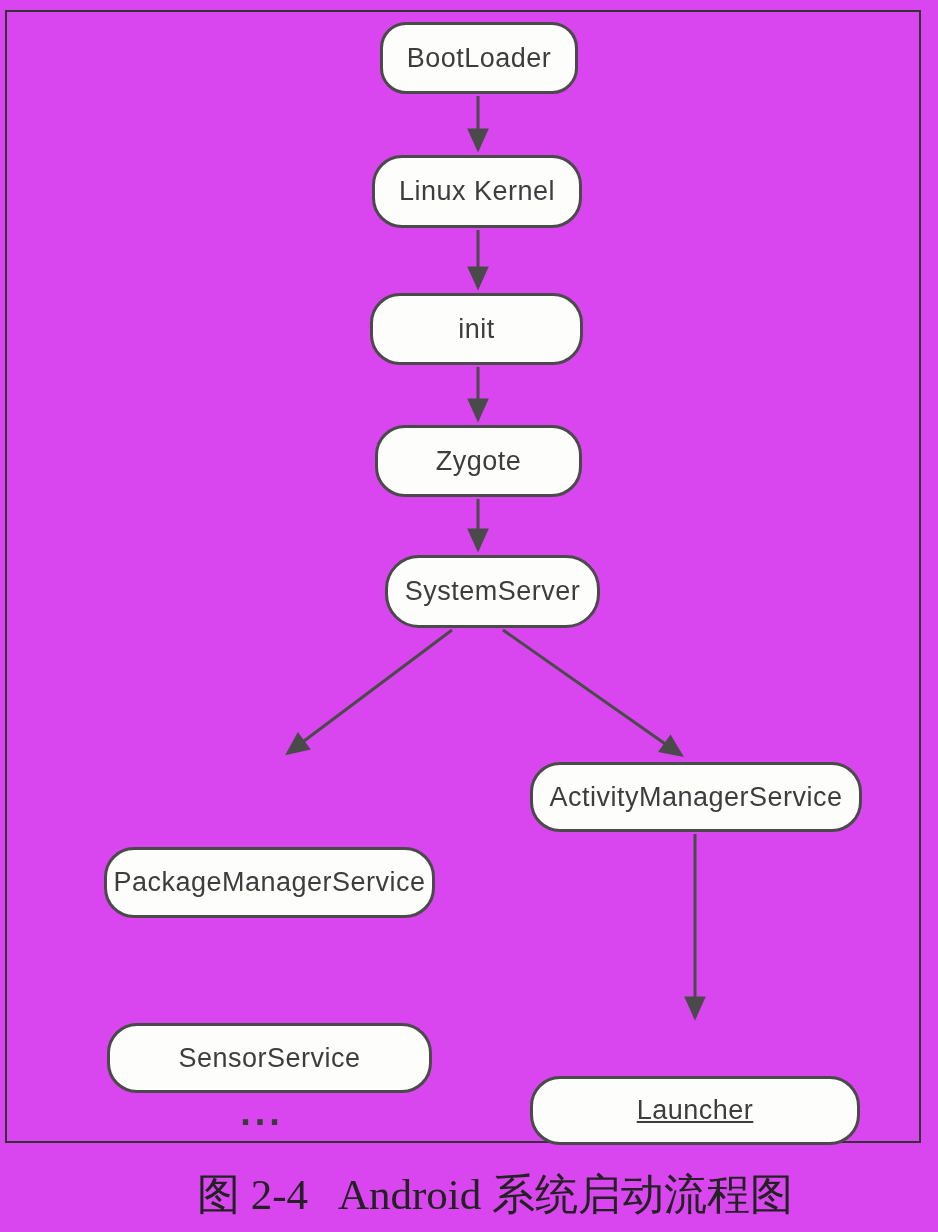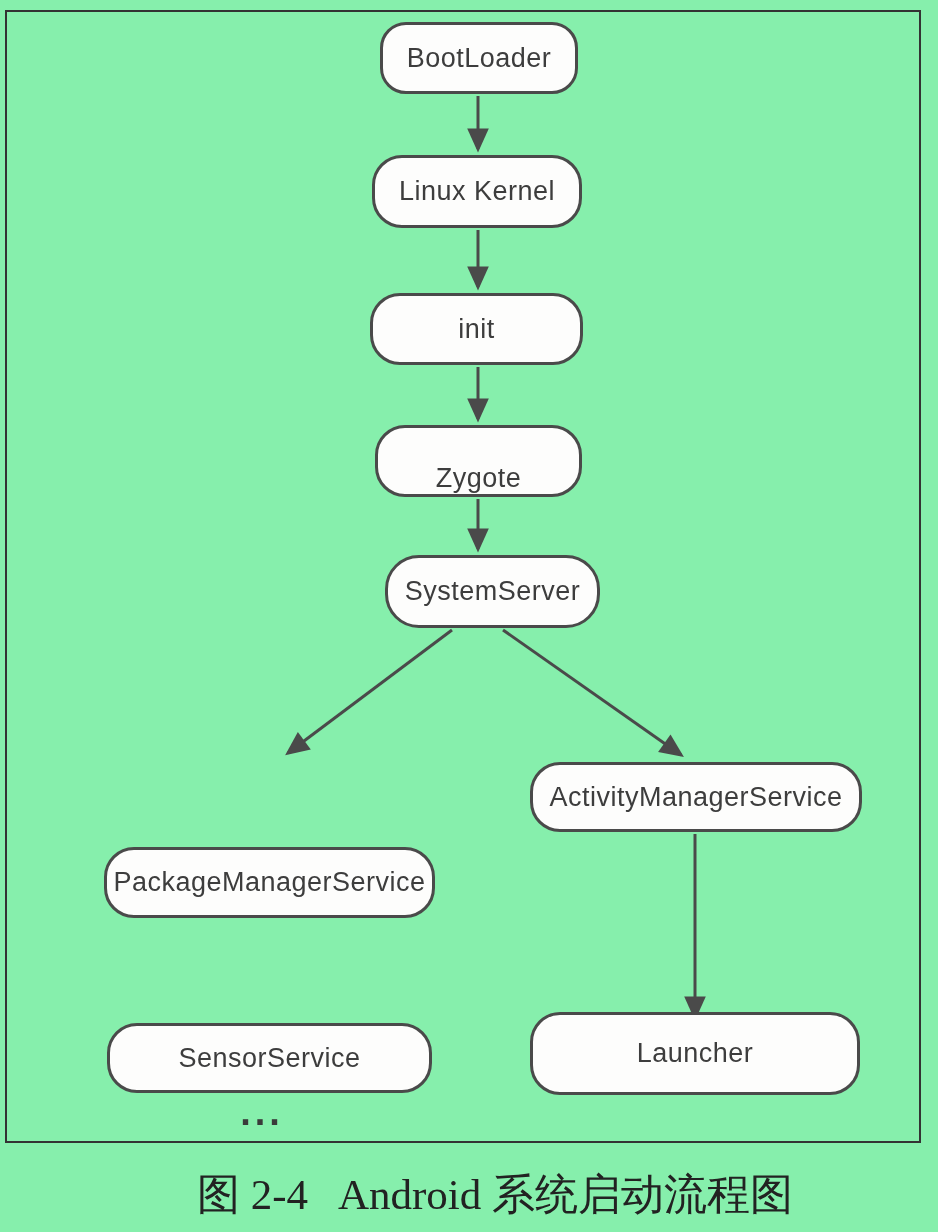--- a/index.html
+++ b/index.html
@@ -4,21 +4,21 @@
 <style>
   html, body {
     margin: 0;
     padding: 0;
     background: #f7f7f5;
   }
   .page {
     position: relative;
     width: 938px;
     height: 1232px;
-    background: #86efac;
+    background: #d946ef;
     overflow: hidden;
     font-family: "Liberation Sans", "DejaVu Sans", sans-serif;
   }
   .frame {
     position: absolute;
     left: 5px;
     top: 10px;
     width: 912px;
     height: 1129px;
     border: 2px solid #333333;
@@ -45,28 +45,28 @@
     display: flex;
     align-items: center;
     justify-content: center;
     font-size: 27px;
     color: #3d3d3d;
     letter-spacing: 0.5px;
   }
   .n-bootloader  { left: 380px; top: 22px;  width: 198px; height: 72px; border-radius: 26px; }
   .n-kernel      { left: 372px; top: 155px; width: 210px; height: 73px; }
   .n-init        { left: 370px; top: 293px; width: 213px; height: 72px; }
-  .n-zygote      { left: 375px; top: 425px; width: 207px; height: 72px; align-items: flex-end; }
+  .n-zygote      { left: 375px; top: 425px; width: 207px; height: 72px; }
   .n-sysserver   { left: 385px; top: 555px; width: 215px; height: 73px; border-radius: 34px; text-align: right; }
   .n-wms         { left: 105px; top: 760px; width: 330px; height: 72px; }
   .n-pms         { left: 104px; top: 847px; width: 331px; height: 71px; }
   .n-camera      { left: 106px; top: 937px; width: 331px; height: 71px; }
   .n-sensor      { left: 107px; top: 1023px; width: 325px; height: 70px; }
   .n-ams         { left: 530px; top: 762px; width: 332px; height: 70px; }
-  .n-launcher    { left: 530px; top: 1012px; width: 330px; height: 83px; }
+  .n-launcher    { left: 530px; top: 1076px; width: 330px; height: 69px; text-decoration: underline; }
   .ellipsis {
     position: absolute;
     left: 232px;
     top: 1093px;
     width: 60px;
     height: 42px;
     font-size: 38px;
     font-weight: bold;
     letter-spacing: 4px;
     color: #3a3a3a;

